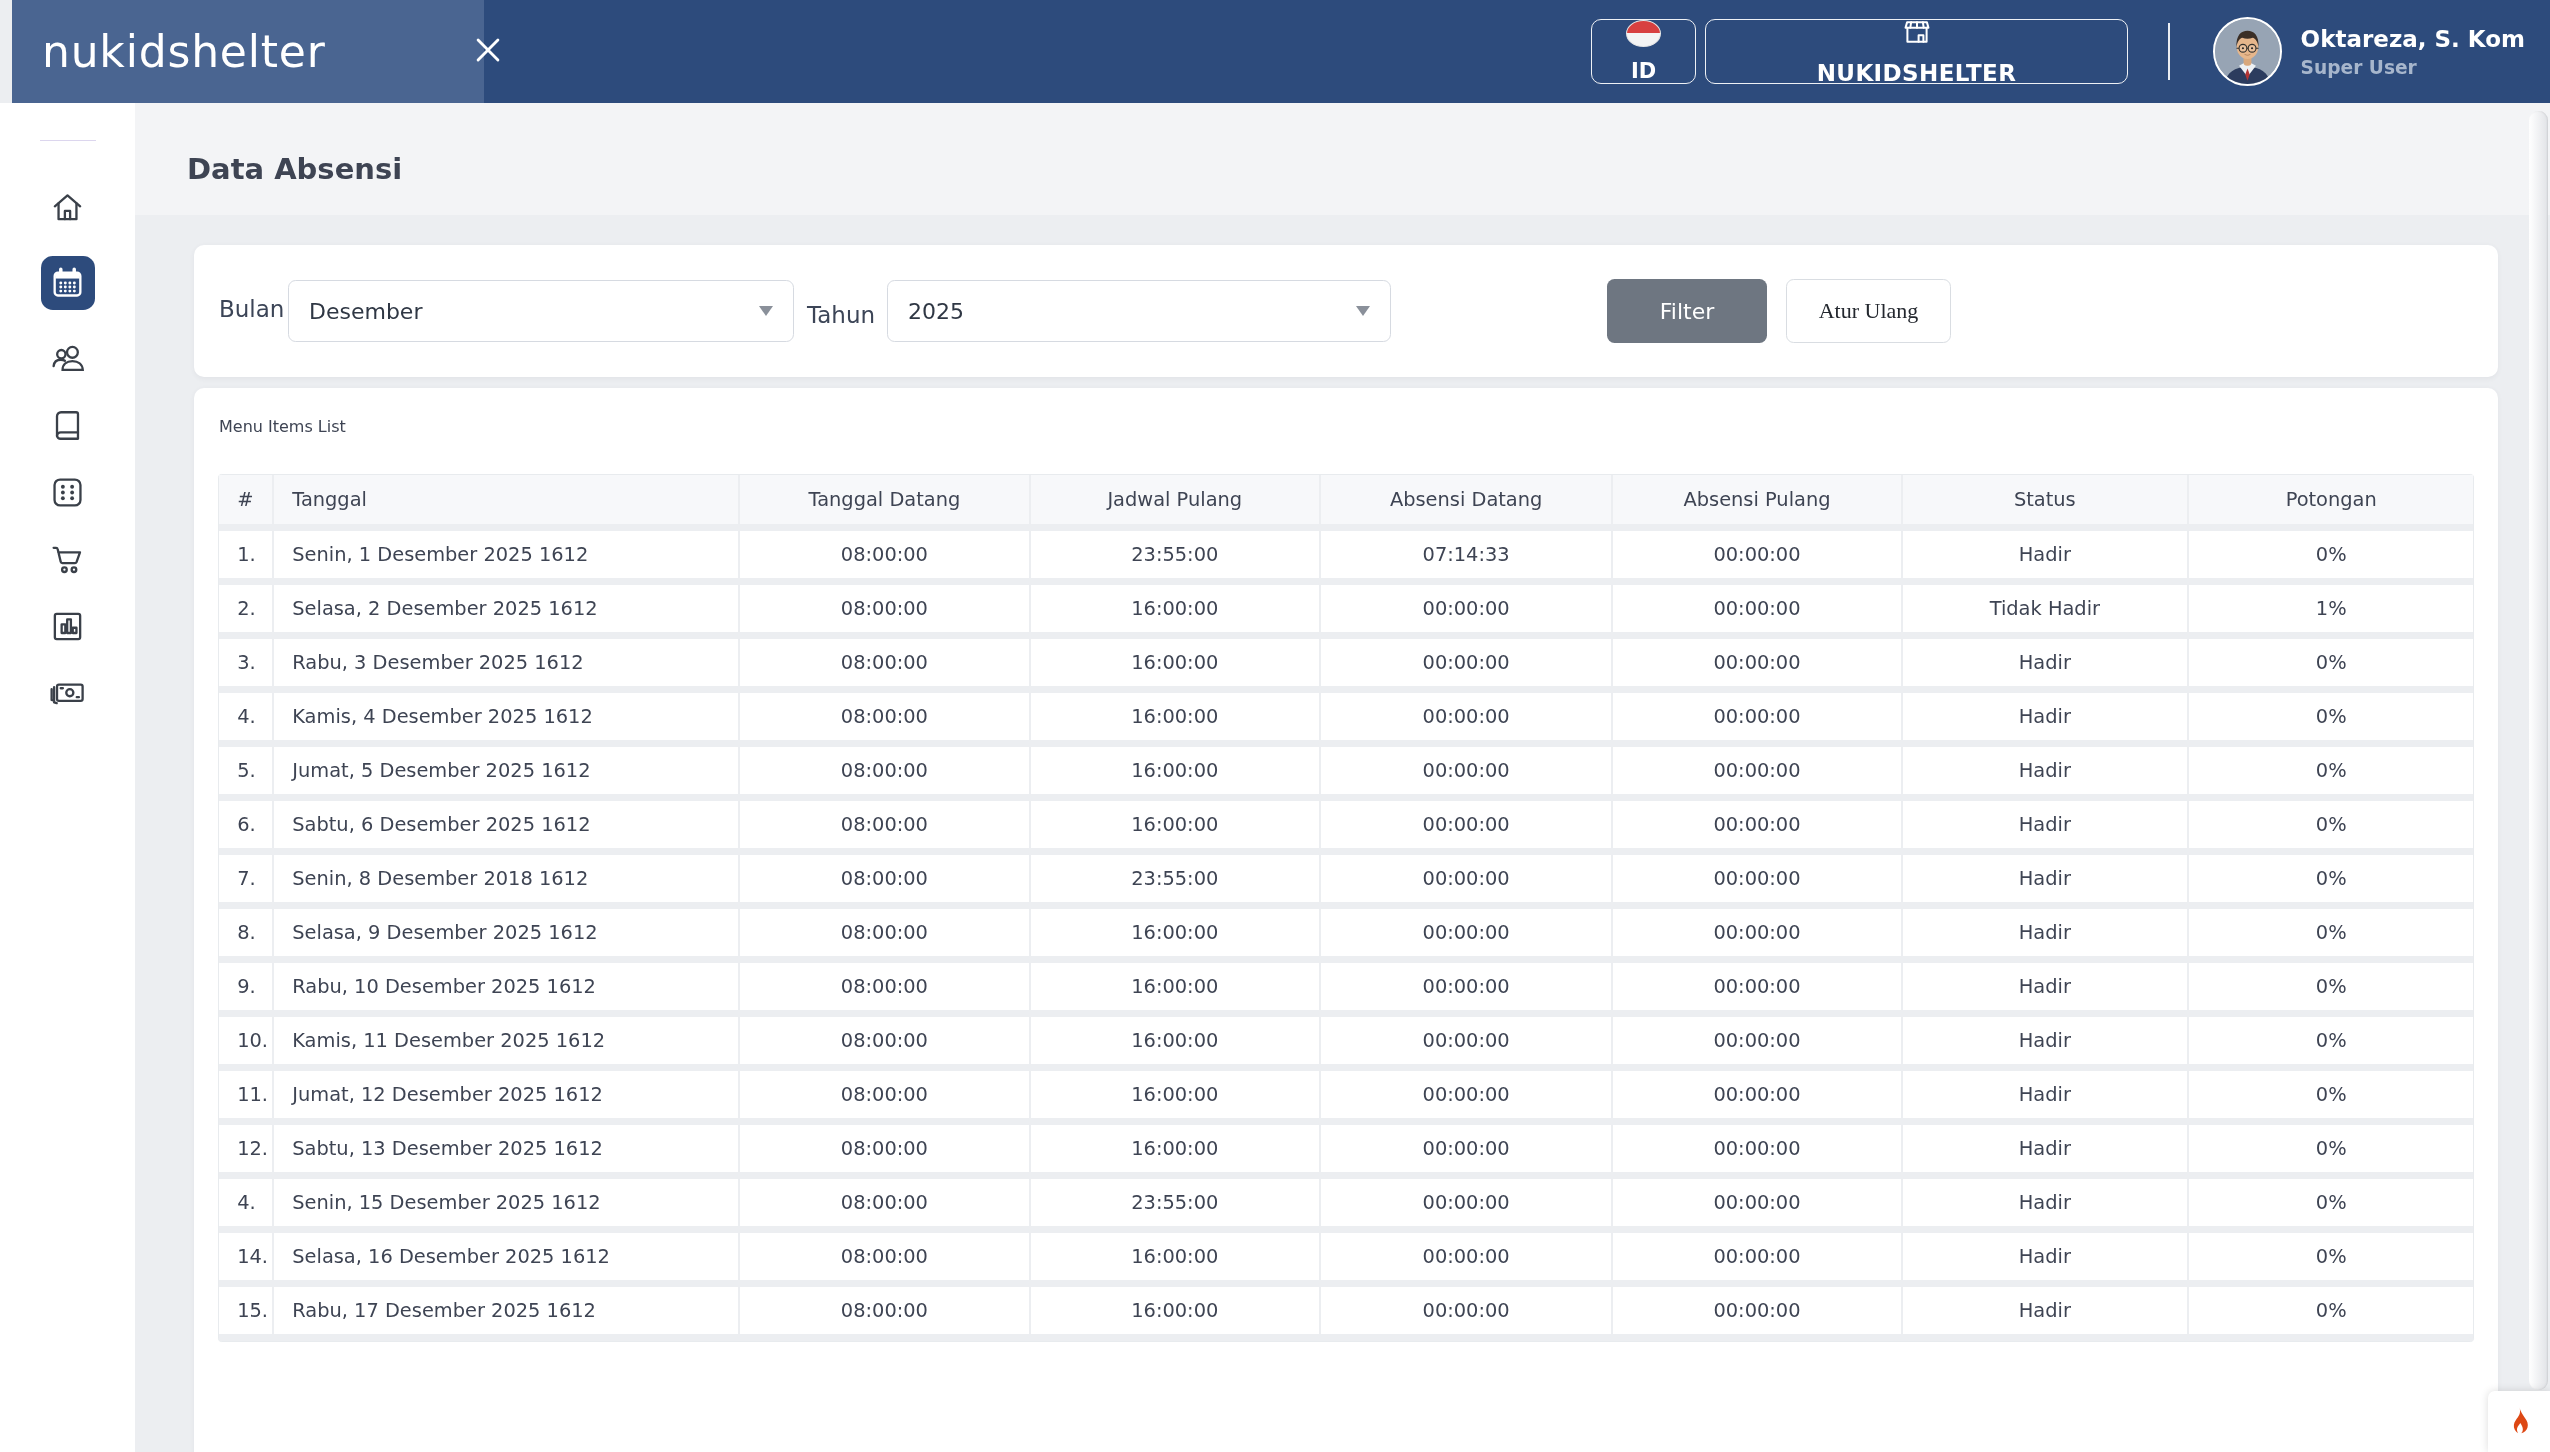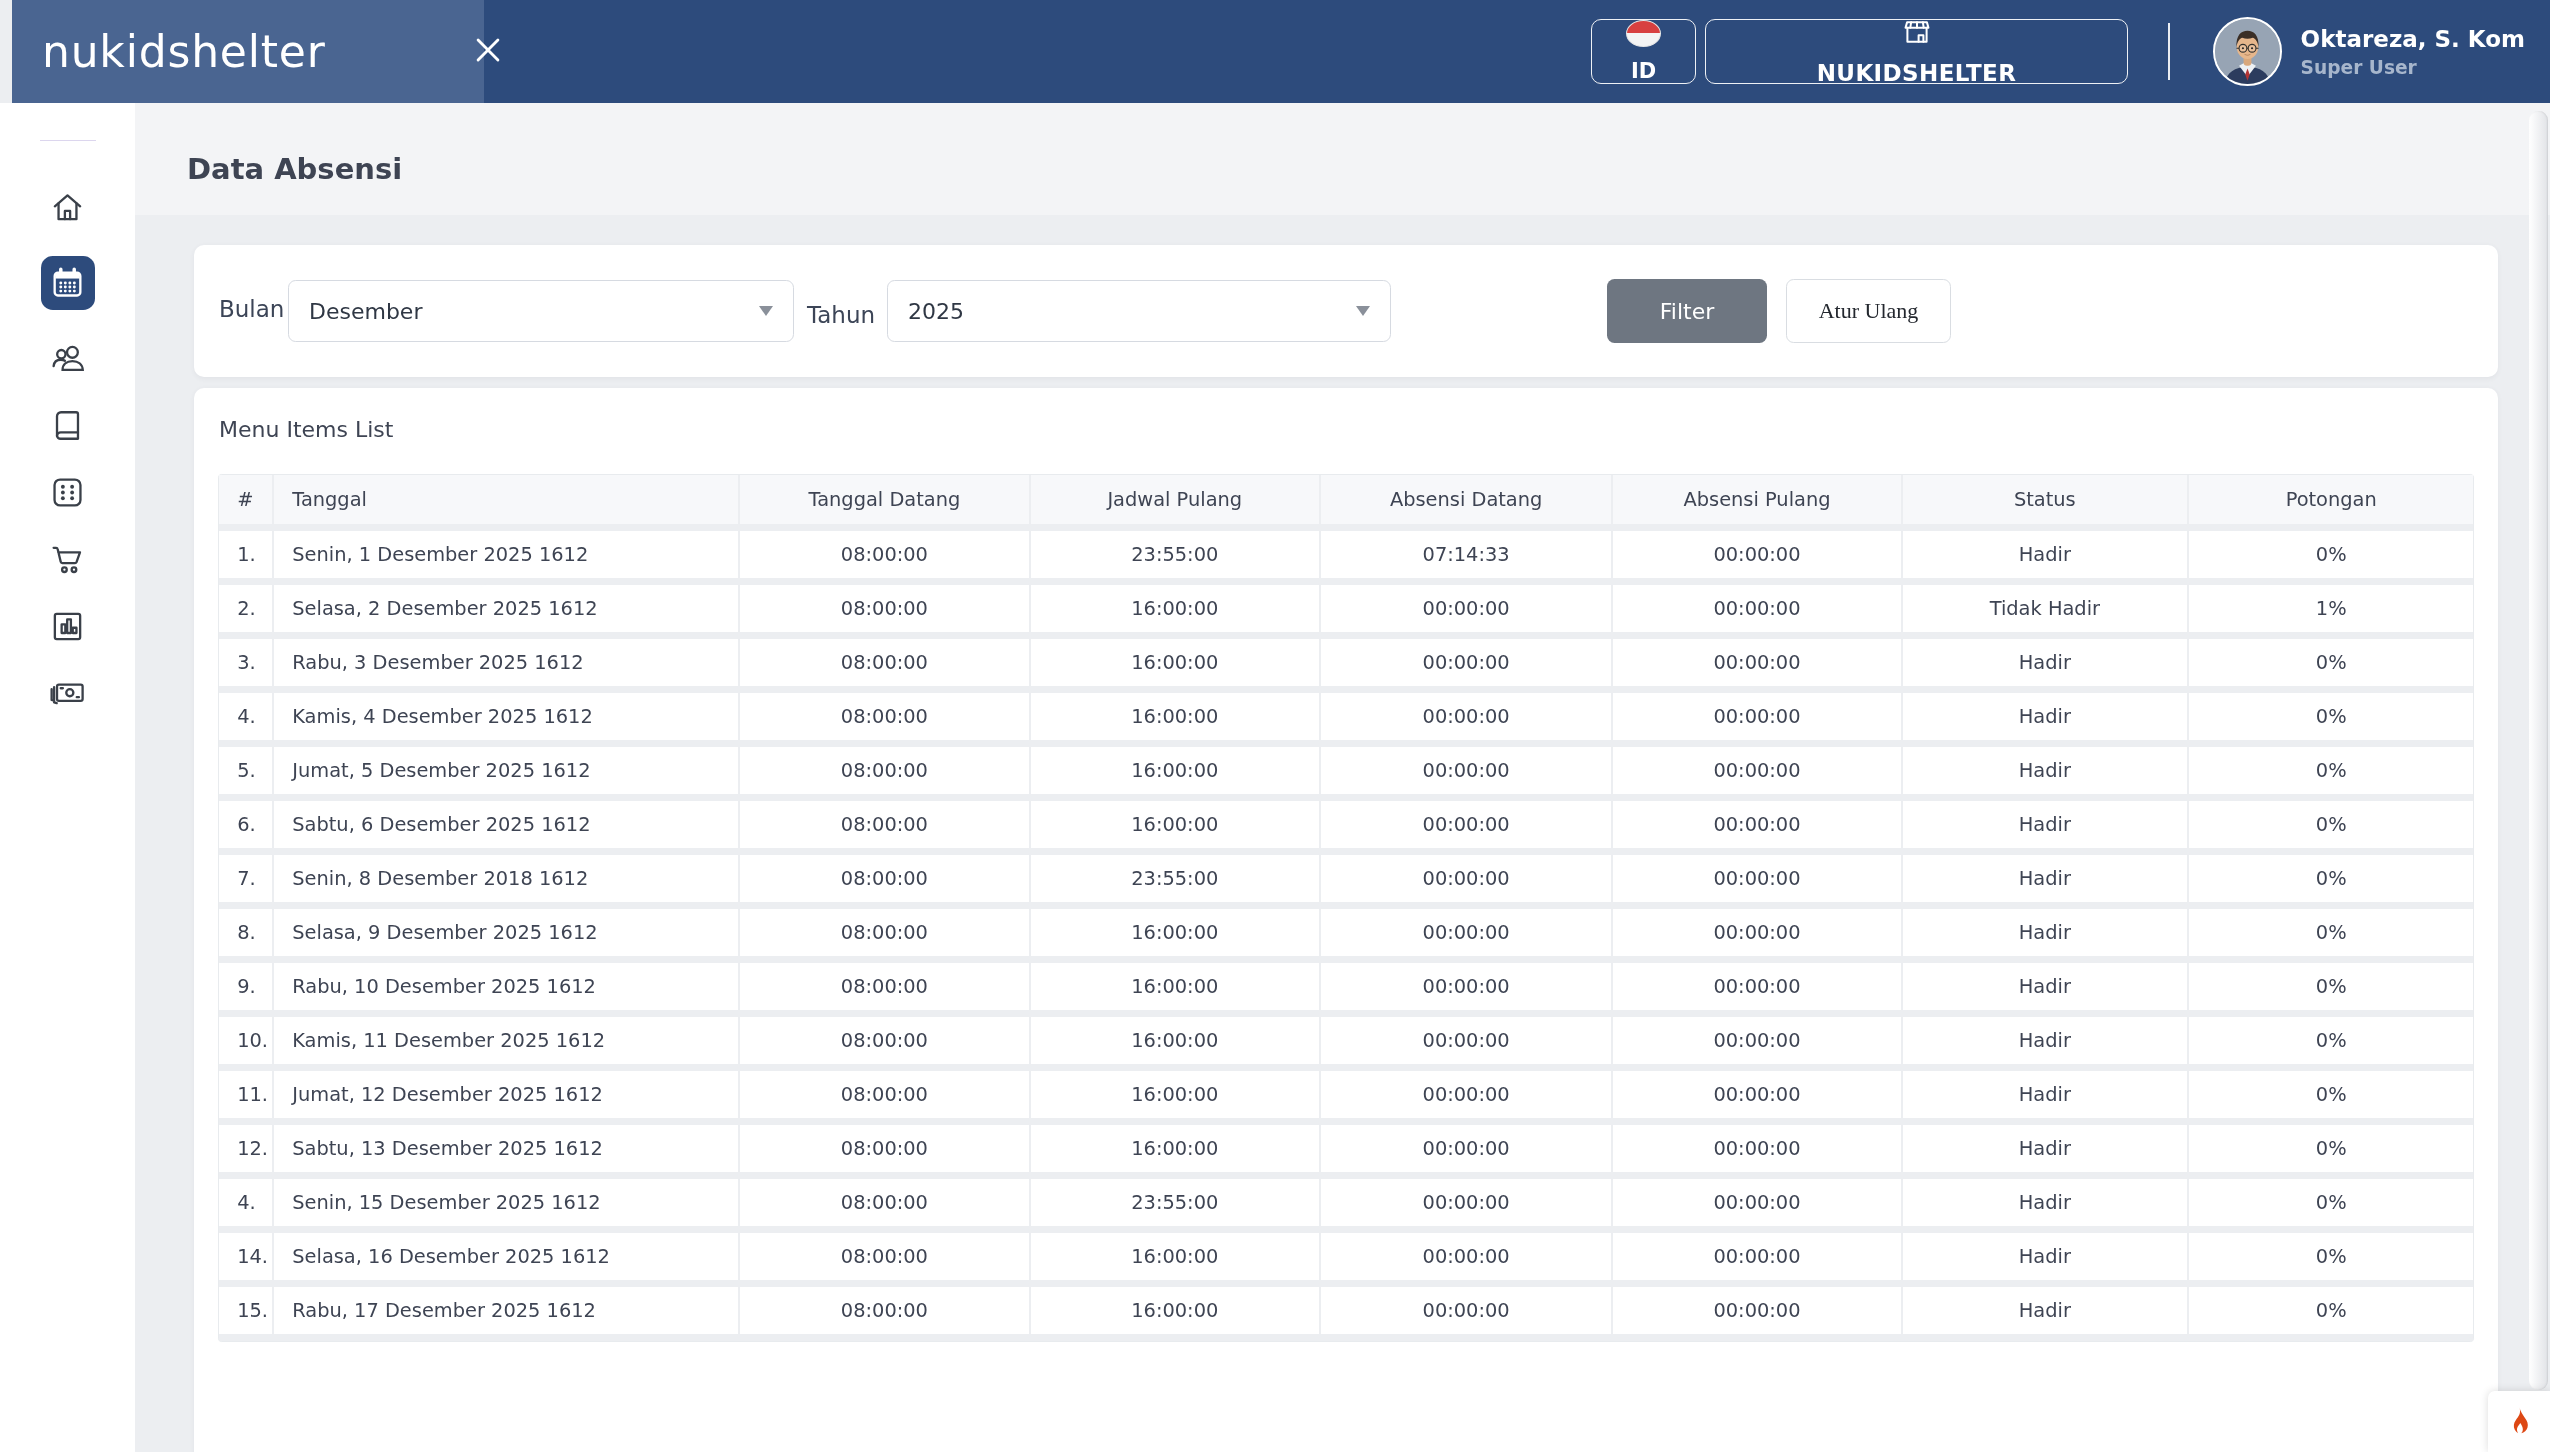--- a/index.html
+++ b/index.html
@@ -67,21 +67,21 @@
   .select{position:absolute;top:35px;height:62px;border:1.7px solid #d6dae1;border-radius:7.6px;background:#fff;
     display:flex;align-items:center;padding:0 20px;font-size:22px;color:#2f3744;cursor:pointer;}
   .select .caret{margin-left:auto;width:0;height:0;border-left:7.6px solid transparent;border-right:7.6px solid transparent;border-top:10px solid #8a909a;}
   .sel-month{left:94px;width:506px;}
   .sel-year{left:693px;width:504px;}
   .btn{position:absolute;top:34px;height:64px;border-radius:7.6px;display:flex;align-items:center;justify-content:center;
     font-size:22px;cursor:pointer;border:none;font-family:inherit;}
   .btn-filter{left:1413px;width:160px;background:var(--filter-button-gray);color:#fff;}
   .btn-reset{left:1592px;width:165px;background:#fff;border:1.7px solid #d9dde2;color:#23272e;font-family:Liberation Serif, serif;}
 
-  .card-title{position:absolute;left:25px;top:29px;font-size:22px;font-weight:500;color:var(--text-dark);}
+  .card-title{position:absolute;left:25px;top:29px;font-size:16px;font-weight:500;color:var(--text-dark);}
 
   
   .table-wrap{position:absolute;left:23.6px;right:23.6px;top:86px;border:1.7px solid #e8ebee;border-radius:3.4px;background:#eceef1;}
   table{width:100%;border-collapse:separate;border-spacing:0;table-layout:fixed;}
   th{background:#f7f8fa;height:56px;font-size:19.4px;font-weight:500;color:var(--text-dark);
      border-right:2.5px solid #eceef1;border-bottom:7.6px solid #eceef1;padding:0 17px;}
   td{background:#fff;height:54px;font-size:19.4px;color:var(--text-dark);
      border-right:2.5px solid #eceef1;border-bottom:7.6px solid #eceef1;padding:0 17px;}
   th:last-child,td:last-child{border-right:none;}
   .al{text-align:left;}

